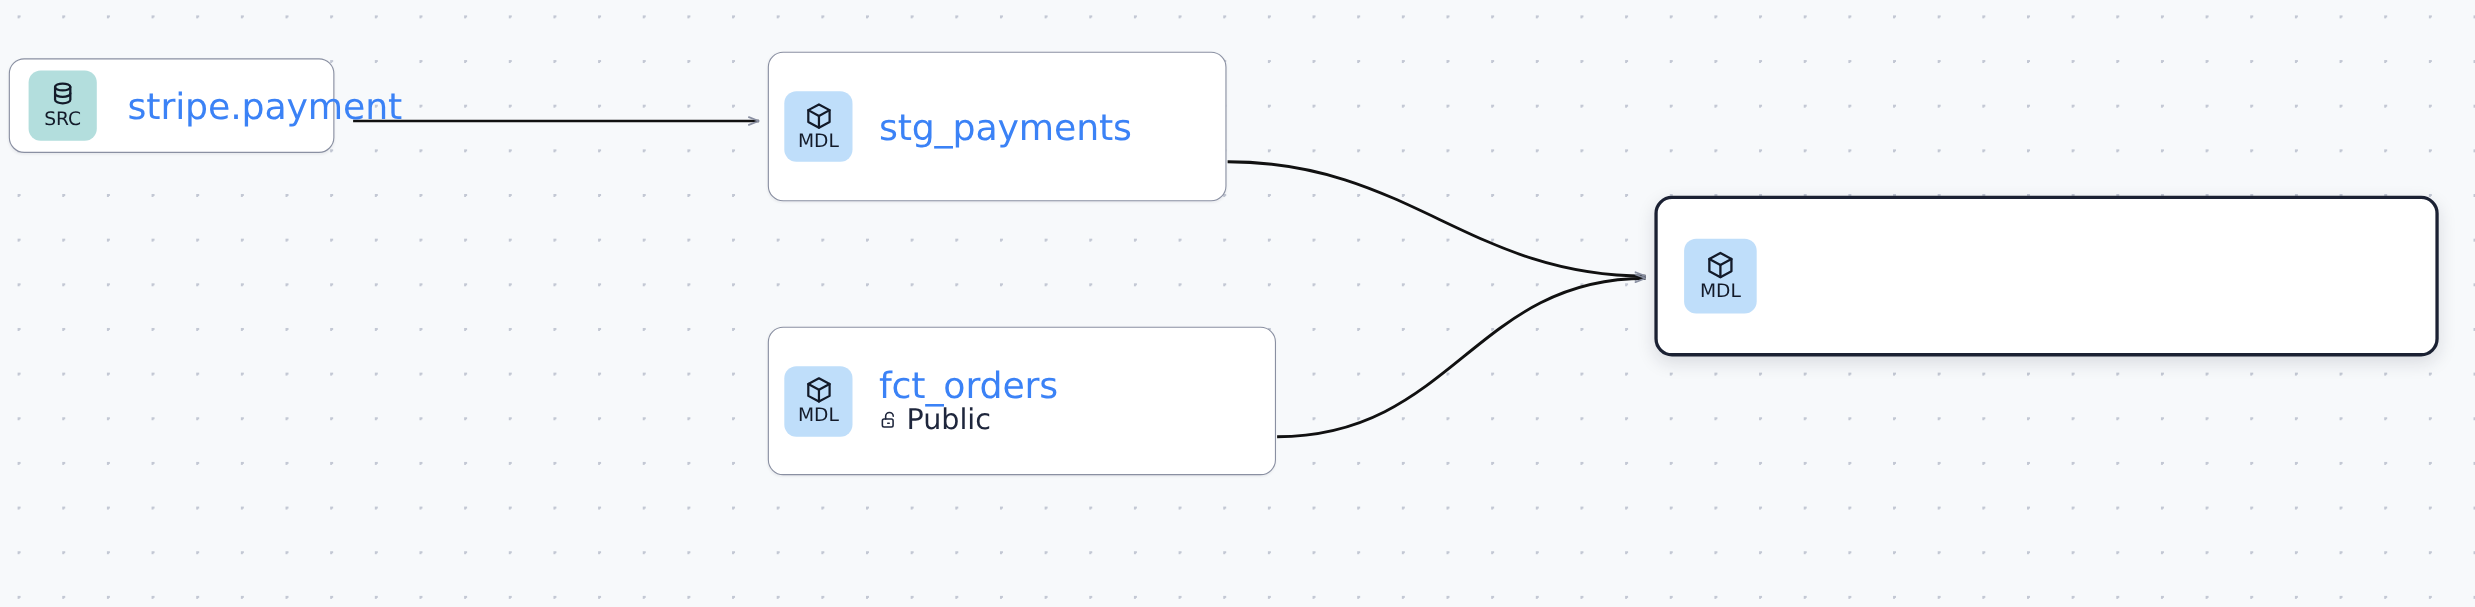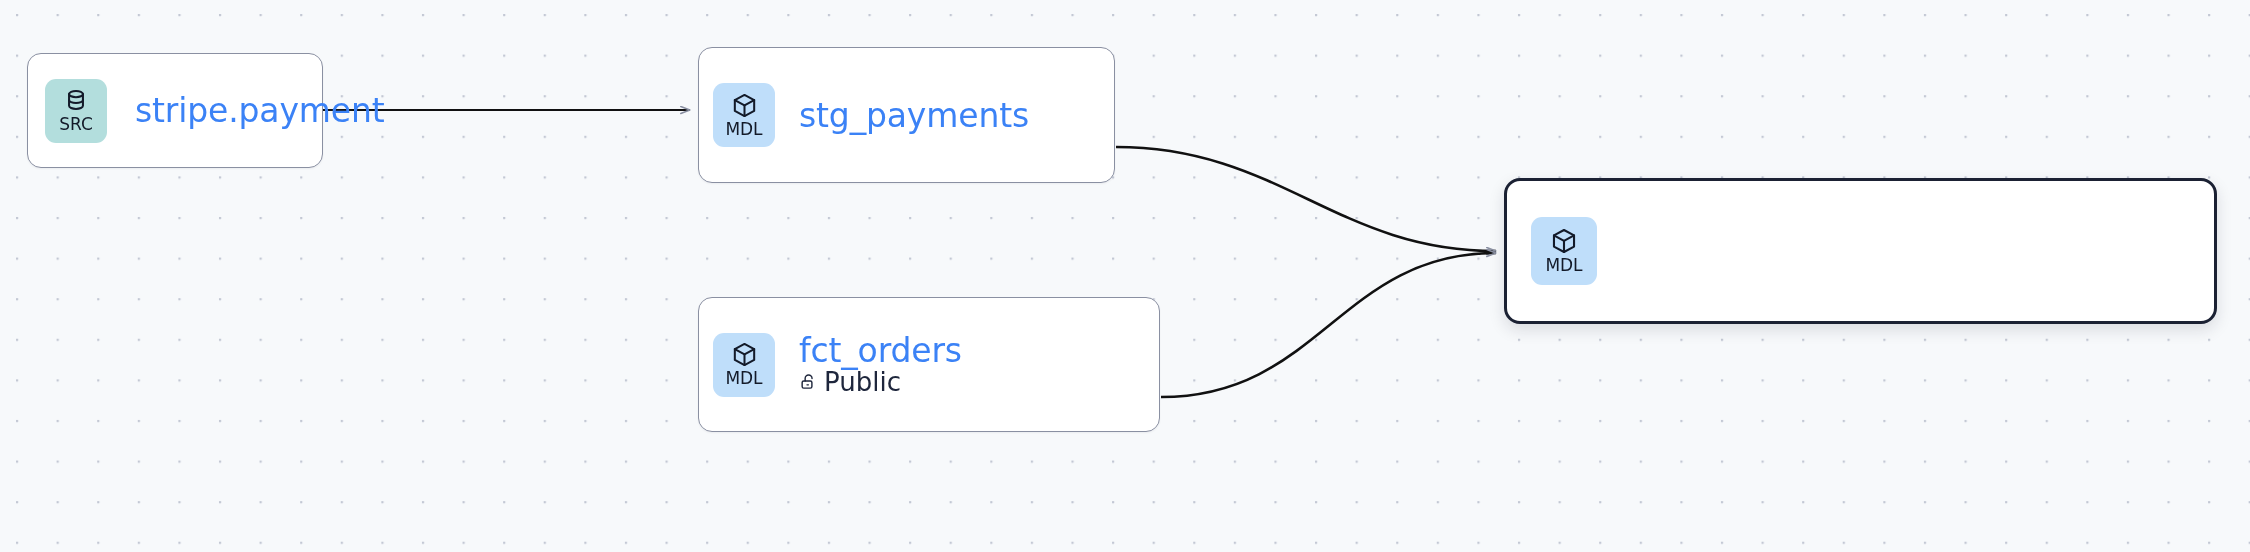--- a/index.html
+++ b/index.html
@@ -89,21 +89,21 @@
     gap: 7px;
     font-size: 26px;
     line-height: 26px;
     color: #1e263c;
     margin-top: 3px;
     white-space: nowrap;
   }
   .sub-icon { display: block; line-height: 0; }
 
   
-  #node-src          { left: 27px;   top: 53px;  width: 296px; height: 115px; padding-left: 17px; }
+  #node-src          { left: 8px;   top: 53px;  width: 296px; height: 86px; padding-left: 17px; }
   #node-src .node-body { margin-left: 28px; }
   #node-stg          { left: 698px;  top: 47px;  width: 417px; height: 136px; padding-left: 14px; }
   #node-stg .node-body { margin-left: 24px; }
   #node-fct          { left: 698px;  top: 297px; width: 462px; height: 135px; padding-left: 14px; }
   #node-fct .node-body { margin-left: 24px; }
   #node-agg          { left: 1504px; top: 178px; width: 713px; height: 146px; padding-left: 24px; }
   #node-agg .node-body { margin-left: 28px; }
   #node-agg .badge   { width: 66px; height: 68px; }
 </style>
 </head>

